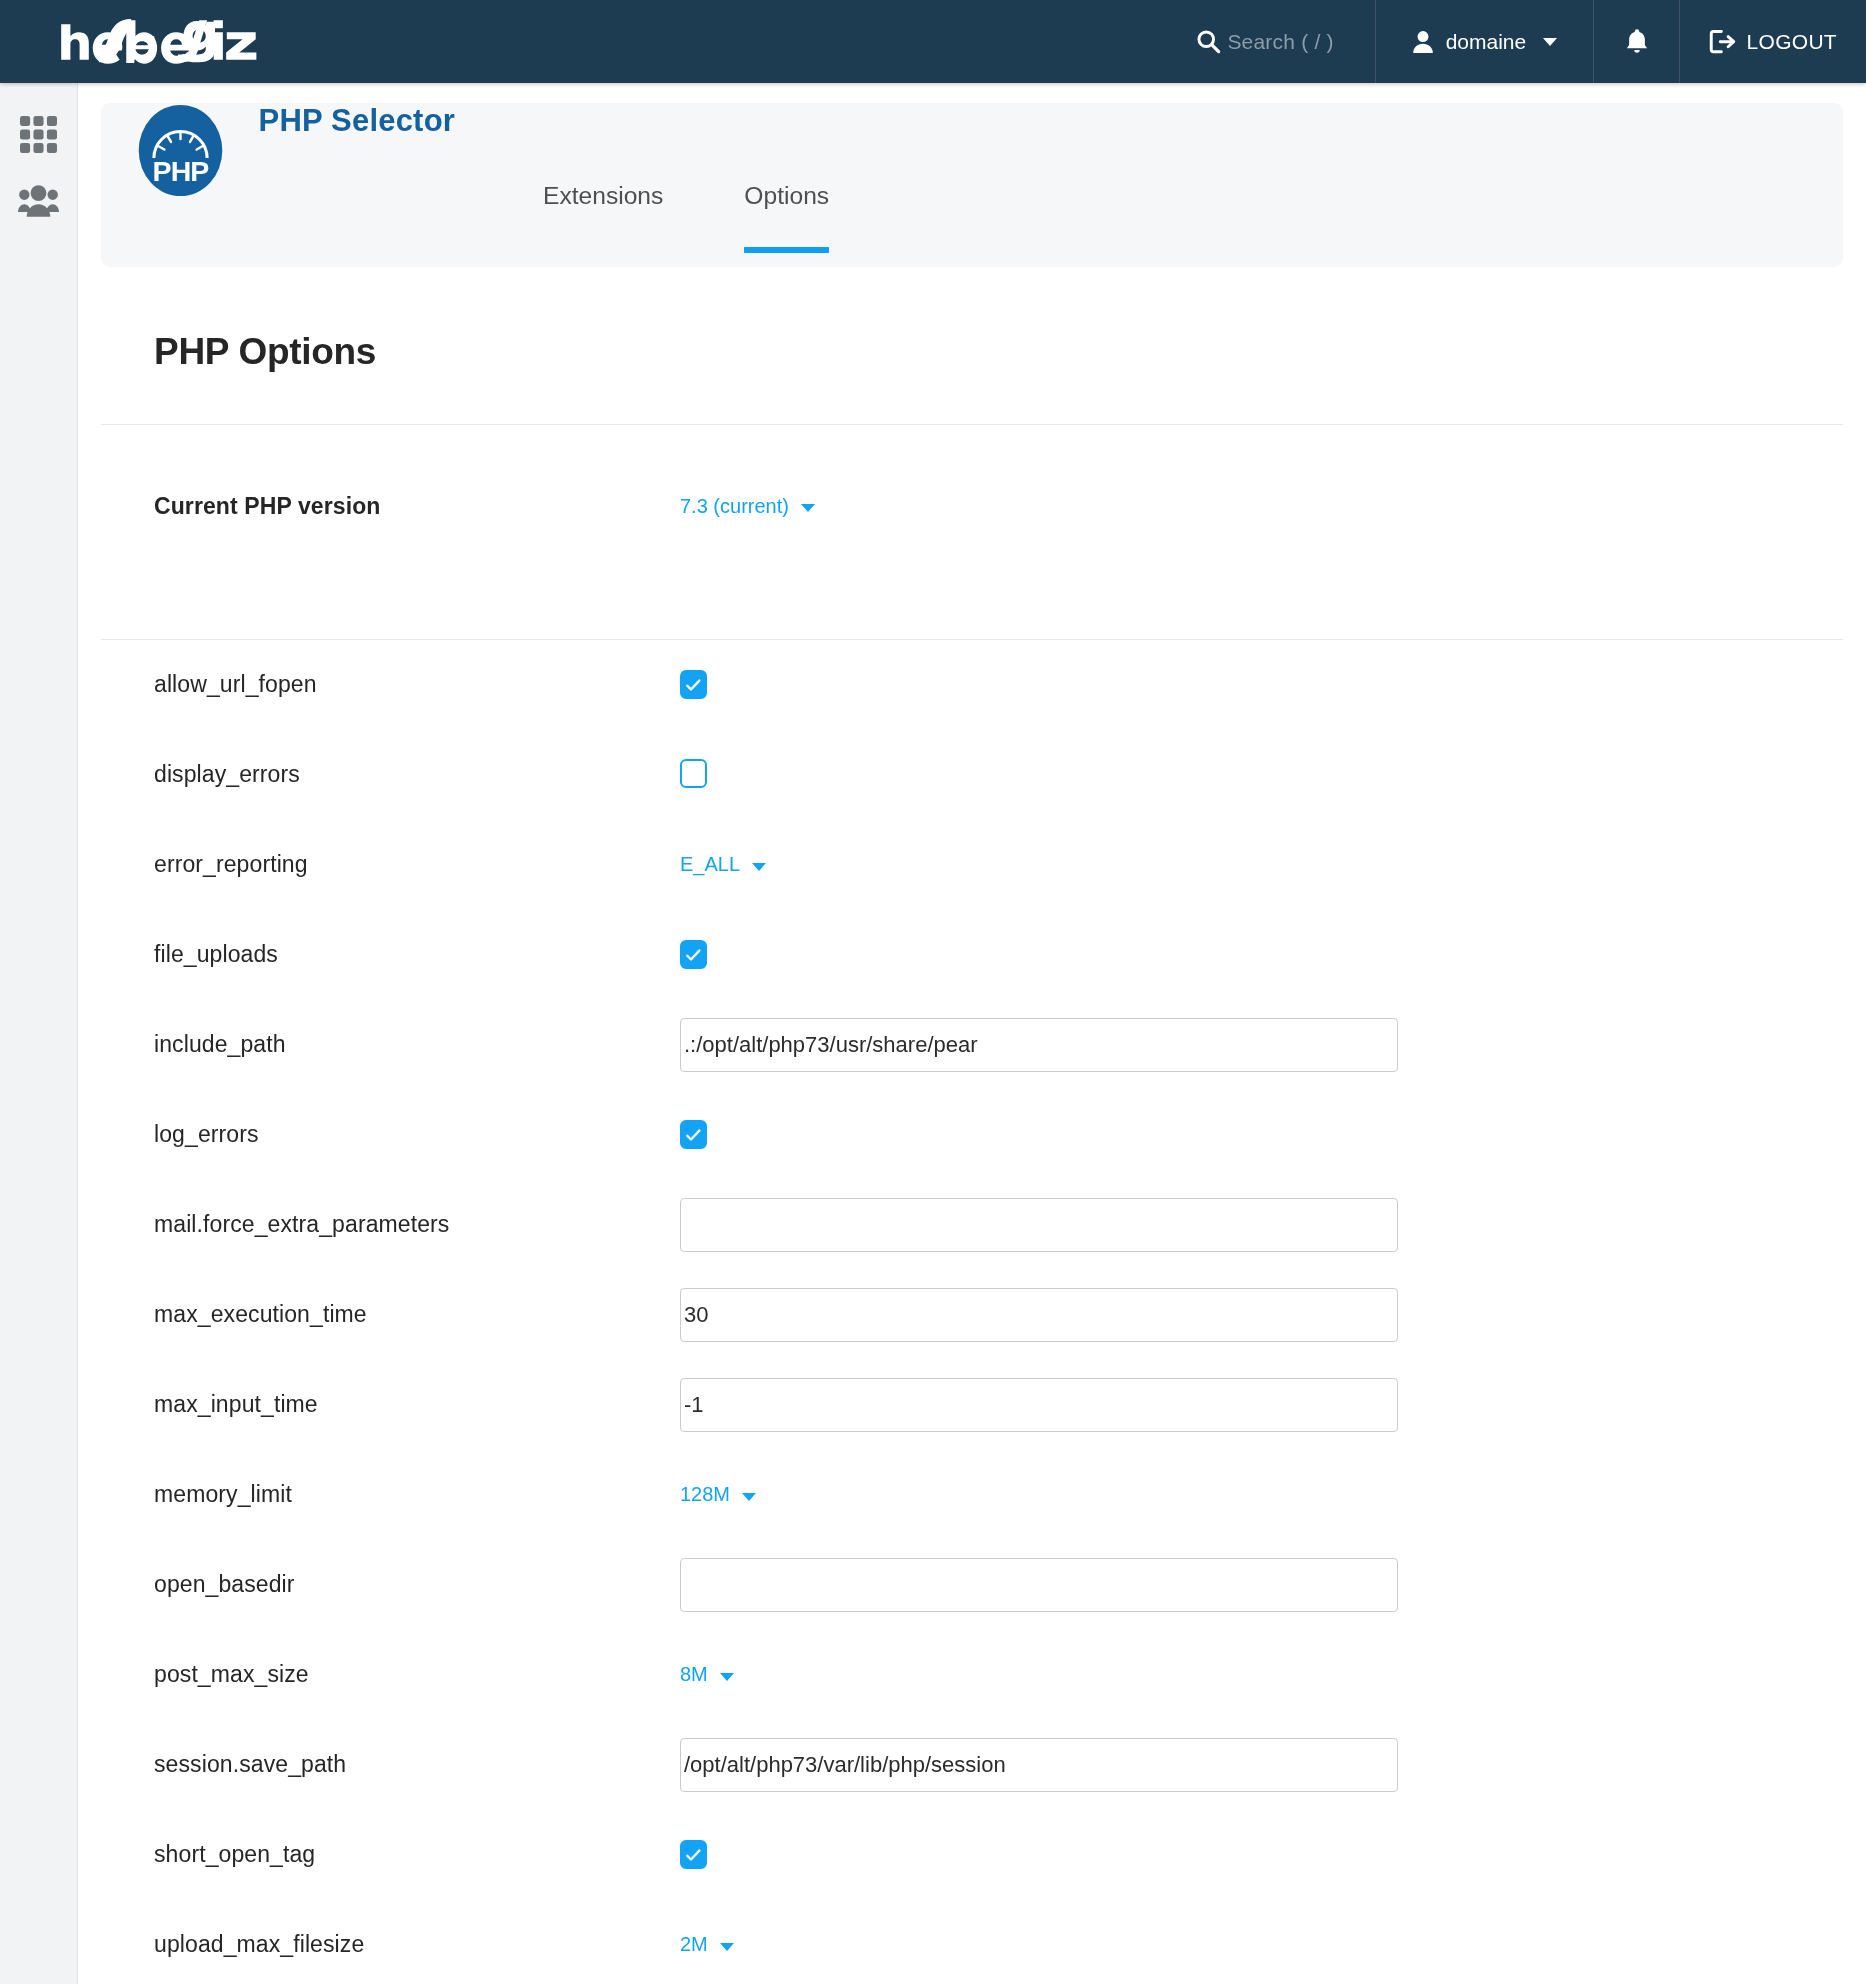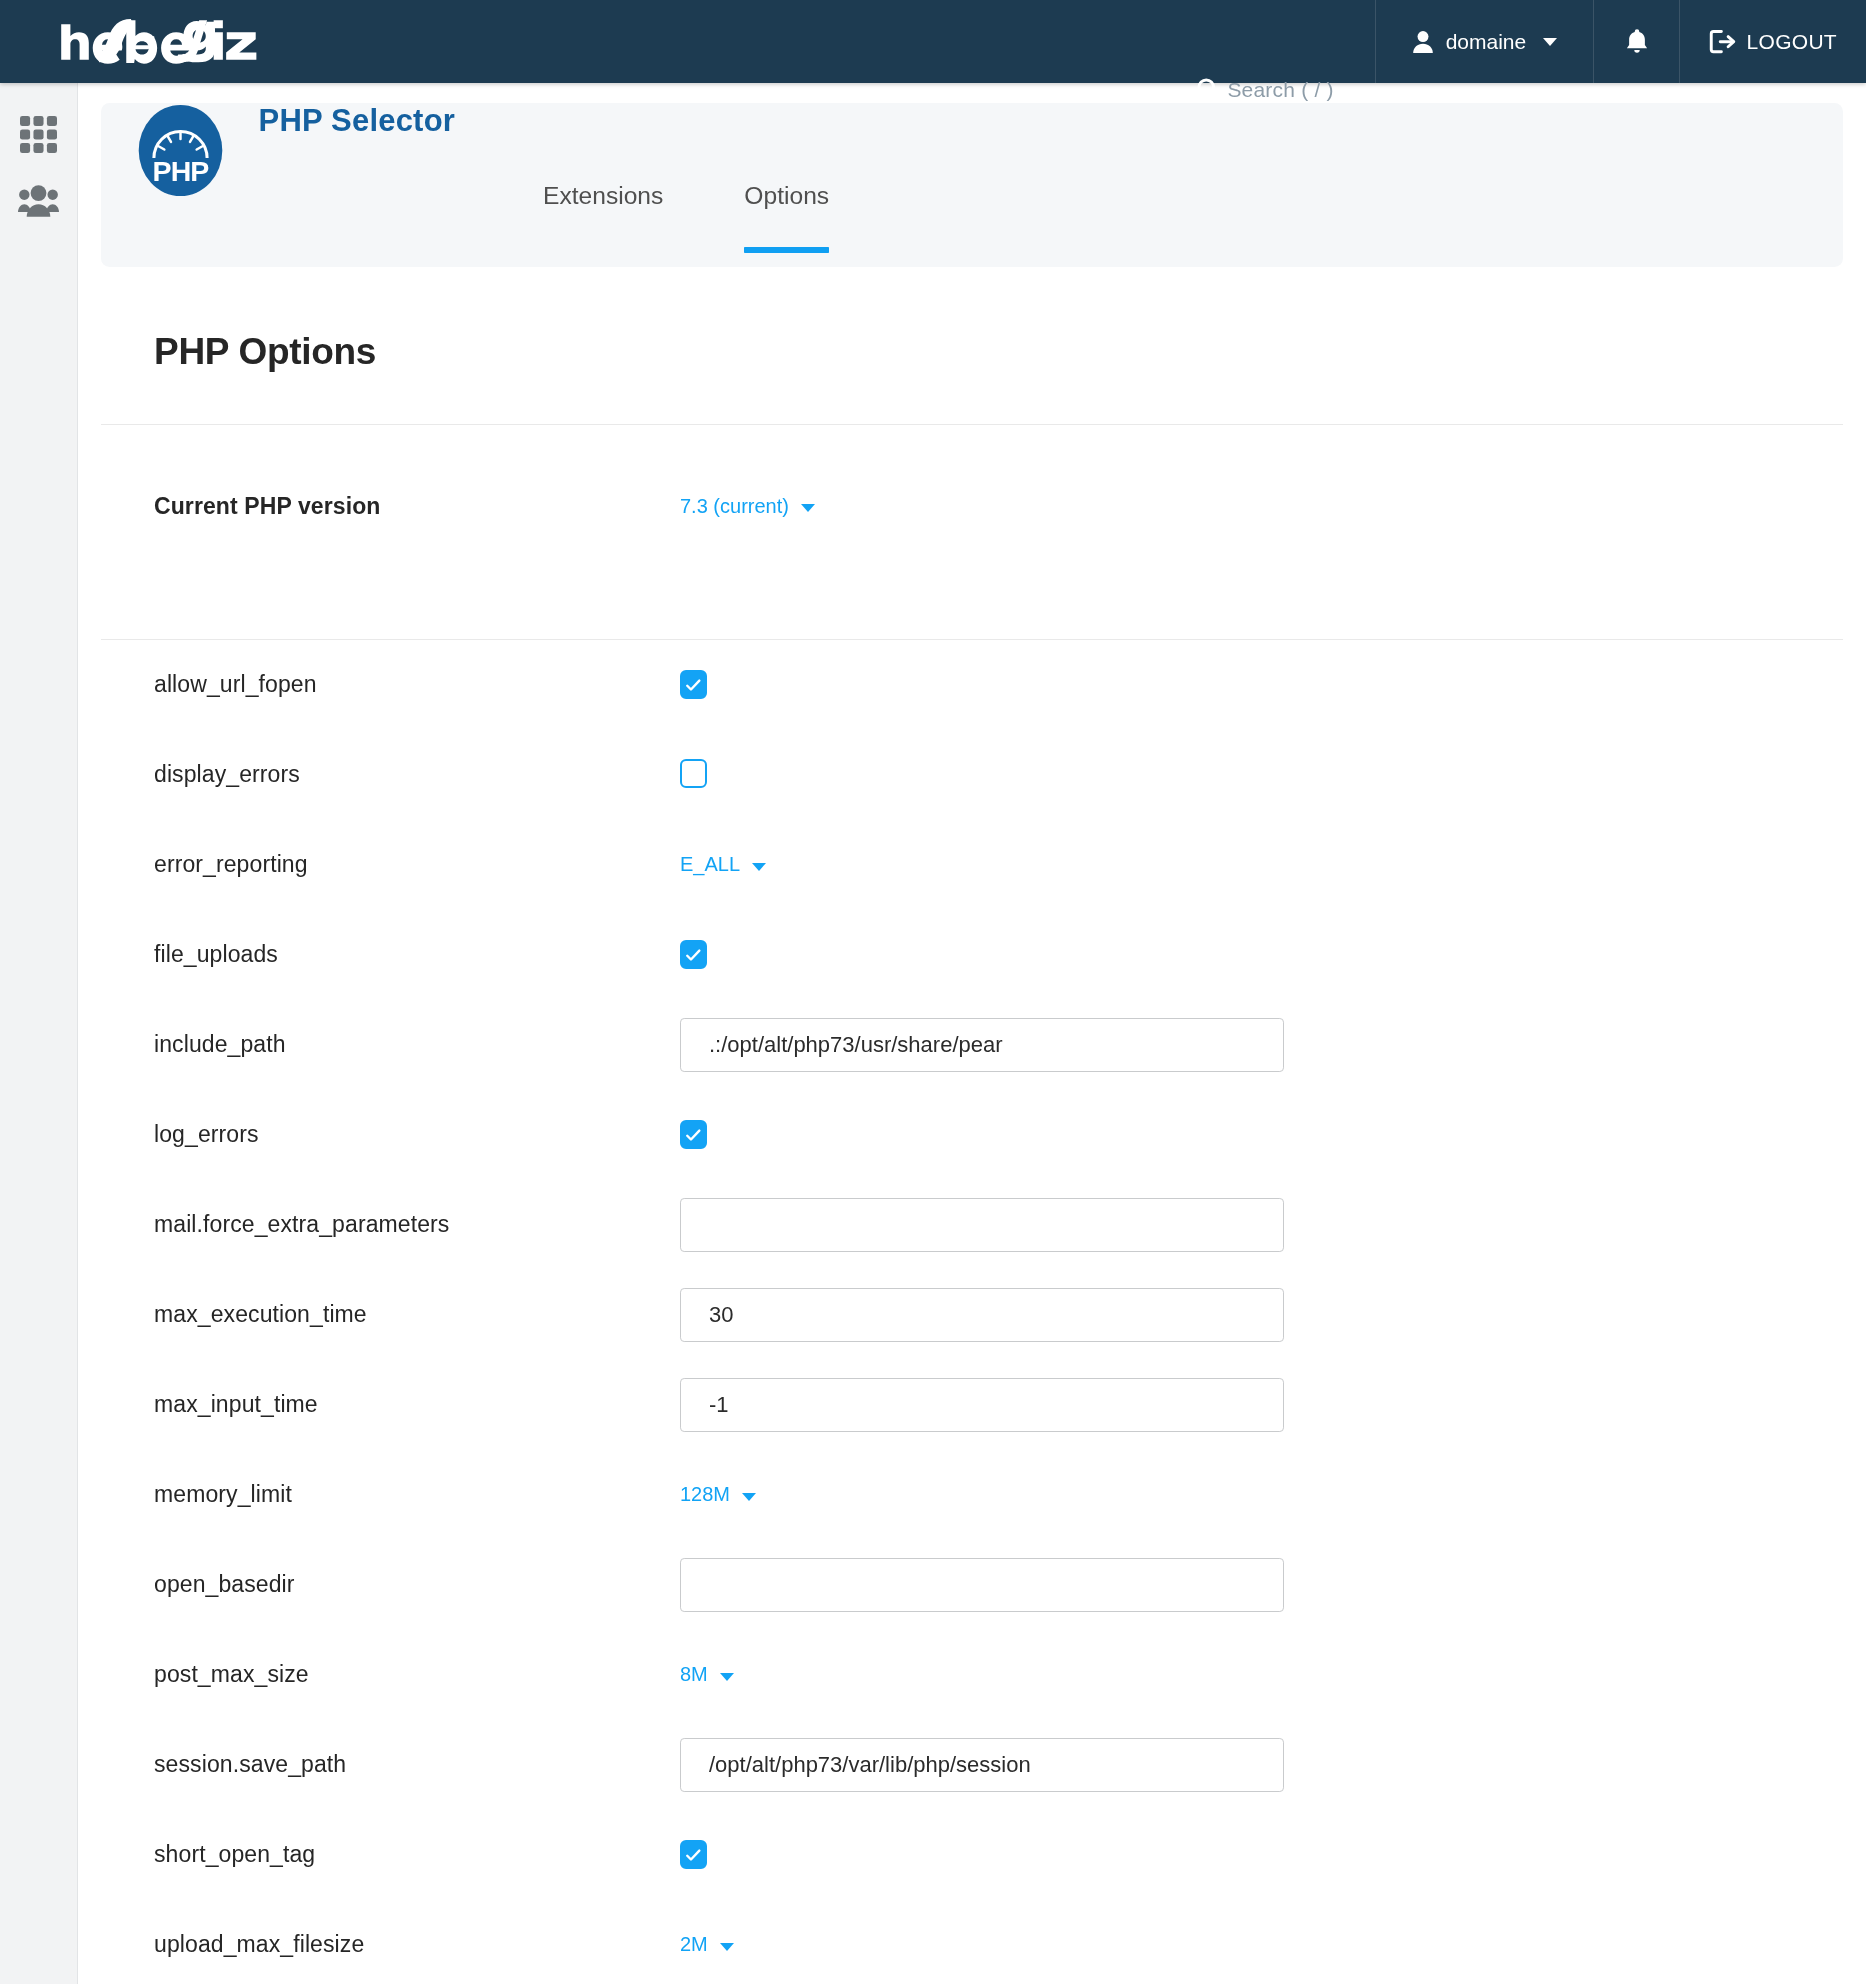--- a/index.html
+++ b/index.html
@@ -34,21 +34,20 @@
   }
   .topbar-spacer { flex: 1 1 auto; }
   .tb-sep { border-left: 0.8px solid #3b5467; }
 
   .search-box {
     display: flex;
     align-items: center;
     gap: 5px;
     padding: 0 41px 0 25.4px;
     height: 100%;
-    margin-top: 48px;
   }
   .search-placeholder {
     color: #8d9ca8;
     font-size: 21px;
     letter-spacing: 0.2px;
     white-space: nowrap;
   }
   .icon-svg { display: block; }
 
   .user-menu {
@@ -228,29 +227,29 @@
     background: #ffffff;
   }
   .cbx.checked {
     background: #13a3f5;
     border-color: #13a3f5;
   }
   .cbx .tick { display: none; }
   .cbx.checked .tick { display: block; }
 
   .txt-input {
-    width: 604px;
+    width: 718px;
     height: 54px;
     border: 0.8px solid #c9cbcd;
     border-radius: 4.2px;
     background: #ffffff;
     font-family: "Liberation Sans", sans-serif;
     font-size: 22px;
     color: #2b2b2b;
-    padding: 0 28px;
+    padding: 0 3px;
     outline: none;
   }
   .txt-input::placeholder { color: #b4b4b4; }
 
   .options-list { padding-bottom: 102px; }
 </style>
 </head>
 <body>
 
 <div class="topbar">

